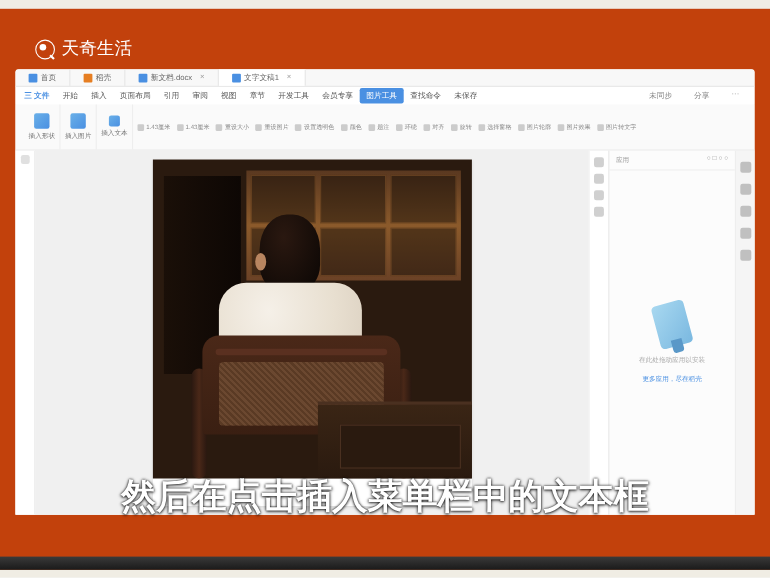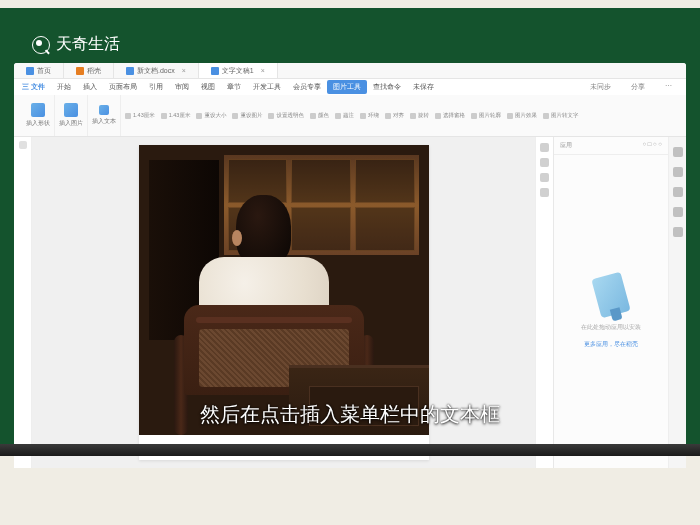--- a/index.html
+++ b/index.html
@@ -1,17 +1,17 @@
 <!DOCTYPE html>
 <html><head>
 <meta charset="utf-8">
 <style>
 *{margin:0;padding:0;box-sizing:border-box}
 body{width:700px;height:525px;background:#f0ede4;font-family:"Microsoft YaHei",sans-serif;position:relative;overflow:hidden}
-.frame{position:absolute;top:8px;left:0;right:0;height:448px;background:#14532d}
+.frame{position:absolute;top:8px;left:0;right:0;height:510px;background:#c2410c}
 .watermark-left{position:absolute;top:26px;left:32px;color:#fff;font-size:16px;display:flex;align-items:center;gap:6px;z-index:100}
 .watermark-left .wicon{width:18px;height:18px;border:1.5px solid #fff;border-radius:50%;position:relative}
 .watermark-left .wicon::after{content:"";position:absolute;width:6px;height:6px;background:#fff;border-radius:50%;top:3px;left:3px}
 .watermark-left .wicon::before{content:"";position:absolute;width:5px;height:1.5px;background:#fff;transform:rotate(45deg);bottom:0;right:-1px}
 .watermark-right{position:absolute;top:18px;right:0;color:#fff;font-size:28px;font-weight:300;letter-spacing:2px;z-index:100}
 .app{position:absolute;top:55px;left:14px;right:14px;height:405px;background:#fff;border-radius:3px 3px 0 0;overflow:hidden;display:flex;flex-direction:column}
 .titlebar{height:16px;background:#f8f8f8;display:flex;font-size:7px;color:#666;border-bottom:1px solid #e5e5e5}
 .tab{padding:0 12px;display:flex;align-items:center;gap:3px;border-right:1px solid #e5e5e5}
 .tab.active{background:#fff}
 .tab-icon{width:8px;height:8px;background:#4a90e2;border-radius:1px}
@@ -55,21 +55,21 @@
 .right-tools div{width:9px;height:9px;background:#d0d0d0;border-radius:2px}
 .sidebar{width:115px;background:#fcfcfc;border-left:1px solid #e8e8e8;display:flex;flex-direction:column;font-size:7px;color:#999;position:relative}
 .sidebar-header{padding:4px 6px;display:flex;justify-content:space-between;border-bottom:1px solid #eee;font-size:6px}
 .sidebar-body{flex:1;display:flex;flex-direction:column;align-items:center;justify-content:center;gap:8px}
 .marker-icon{width:30px;height:40px;background:linear-gradient(135deg,#a8d8f0,#7ab8e0);border-radius:4px;transform:rotate(-15deg);position:relative}
 .marker-icon::after{content:"";position:absolute;bottom:-6px;left:10px;width:10px;height:12px;background:#5a98c8;border-radius:0 0 3px 3px}
 .sidebar-text{font-size:6px;color:#aaa;text-align:center}
 .sidebar-link{font-size:6px;color:#4a90e2}
 .sidebar-tabs{width:18px;background:#f5f5f5;display:flex;flex-direction:column;align-items:center;padding-top:10px;gap:10px;border-left:1px solid #eee}
 .sidebar-tabs div{width:10px;height:10px;background:#c0c0c0;border-radius:2px}
-.subtitle{position:absolute;bottom:28px;left:0;right:0;text-align:center;color:#fff;font-size:20px;text-shadow:0 1px 3px rgba(0,0,0,0.8),0 0 2px rgba(0,0,0,0.9);z-index:50;font-weight:400}
+.subtitle{position:absolute;bottom:44px;left:0;right:0;text-align:center;color:#fff;font-size:32px;text-shadow:0 1px 3px rgba(0,0,0,0.8),0 0 2px rgba(0,0,0,0.9);z-index:50;font-weight:700}
 .monitor-base{position:absolute;bottom:0;left:0;right:0;height:12px;background:linear-gradient(180deg,#3a3a3a,#1a1a1a)}
 </style>
 </head>
 <body>
 
 <div class="frame">
   <div class="watermark-left">
     <span class="wicon"></span>
     <span>天奇生活</span>
   </div>

